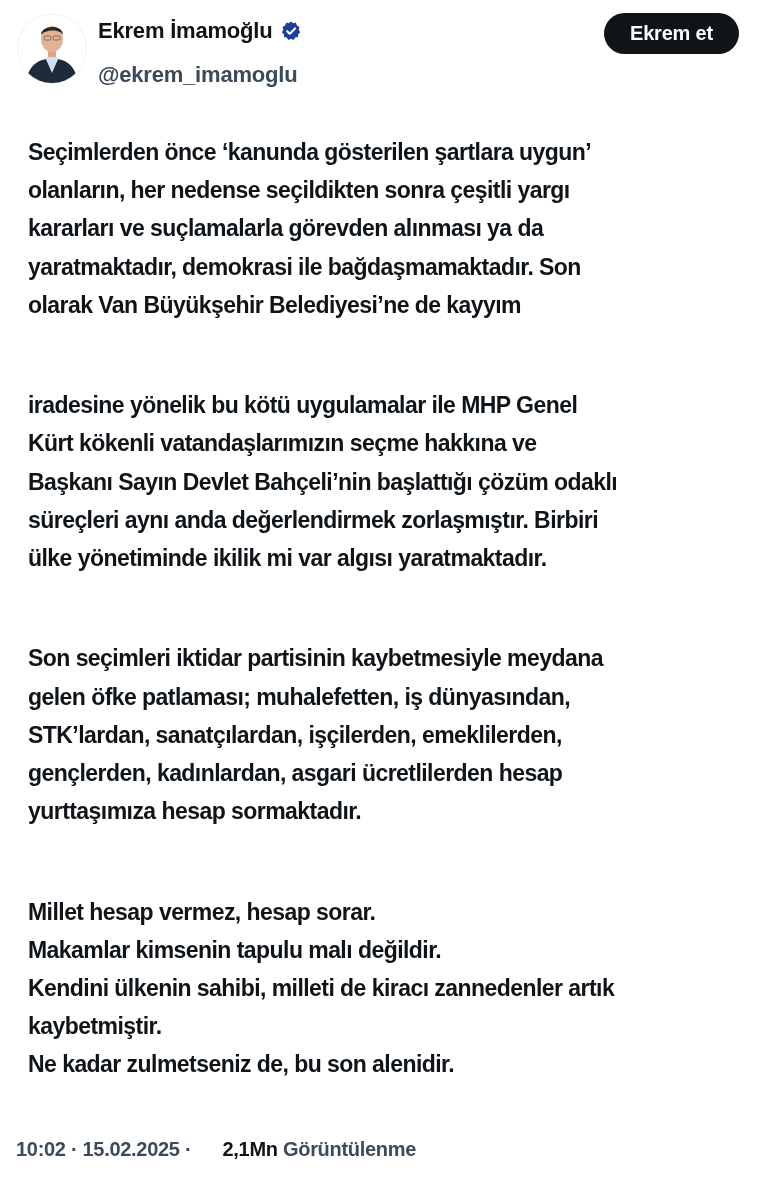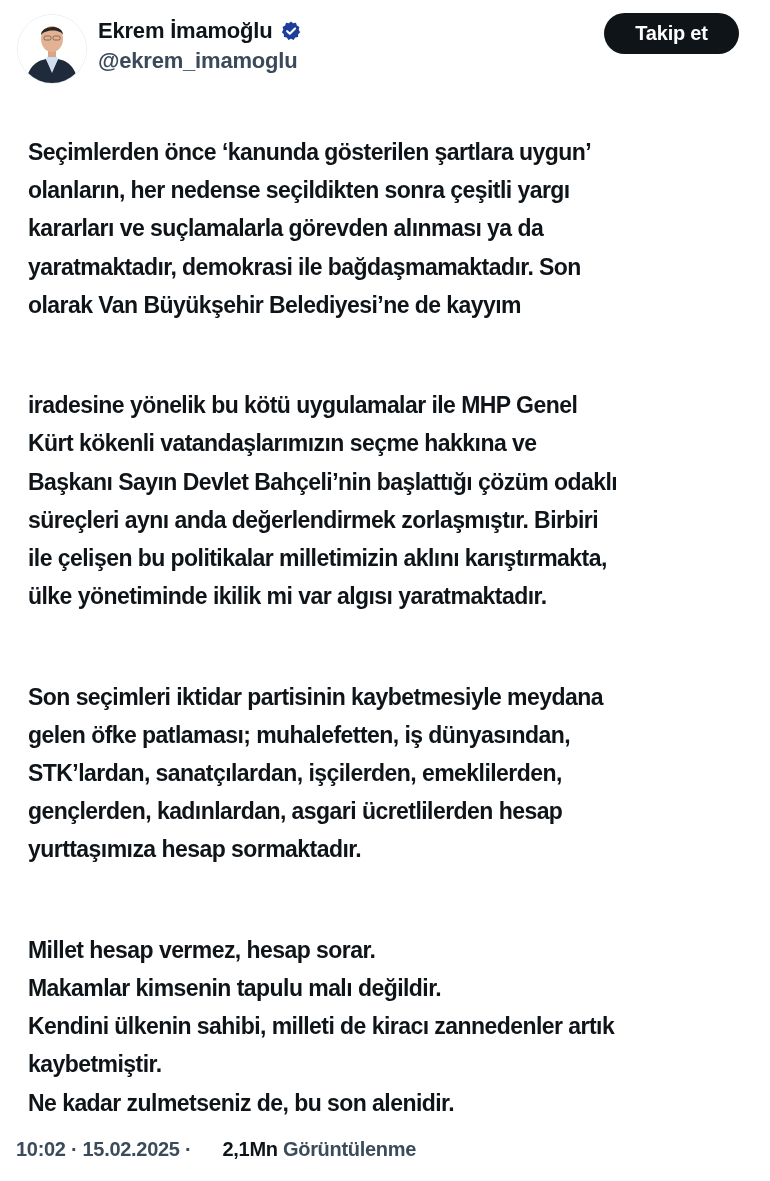--- a/index.html
+++ b/index.html
@@ -49,21 +49,21 @@
       letter-spacing: -0.2px;
       color: #0f1419;
     }
     .verified {
       margin-left: 8px;
       width: 22px;
       height: 22px;
       display: inline-block;
     }
     .handle {
-      margin-top: 2px;
+      margin-top: 16px;
       font-size: 22px;
       font-weight: 700;
       color: #3a4a5a;
       letter-spacing: -0.2px;
     }
     .follow-btn {
       position: absolute;
       left: 604px;
       top: 13px;
       width: 135px;
@@ -145,38 +145,37 @@
       <span class="verified">
         <svg width="22" height="22" viewBox="0 0 24 24">
           <path d="M12 1.5 L14.3 3.6 L17.4 3.1 L18.4 6.1 L21.2 7.6 L20.4 10.6 L22 13.3 L19.8 15.5 L19.7 18.6 L16.6 19.1 L14.8 21.7 L12 20.4 L9.2 21.7 L7.4 19.1 L4.3 18.6 L4.2 15.5 L2 13.3 L3.6 10.6 L2.8 7.6 L5.6 6.1 L6.6 3.1 L9.7 3.6 Z" fill="#1d3f9a"></path>
           <path d="M7.8 12.2 L10.7 15 L16.4 9.2" fill="none" stroke="#ffffff" stroke-width="2.3" stroke-linecap="round" stroke-linejoin="round"></path>
         </svg>
       </span>
     </div>
     <div class="handle">@ekrem_imamoglu</div>
   </div>
 
-  <button class="follow-btn">Takip et</button>
+  <button class="follow-btn">Ekrem et</button>
 </div>
 
 <div class="tweet-body">
   <div class="para">
     <span class="line">Seçimlerden önce ‘kanunda gösterilen şartlara uygun’</span>
     <span class="line">olanların, her nedense seçildikten sonra çeşitli yargı</span>
     <span class="line">kararları ve suçlamalarla görevden alınması ya da</span>
     <span class="line">yaratmaktadır, demokrasi ile bağdaşmamaktadır. Son</span>
     <span class="line">olarak Van Büyükşehir Belediyesi’ne de kayyım</span>
   </div>
   <div class="gap"></div>
   <div class="para">
     <span class="line">iradesine yönelik bu kötü uygulamalar ile MHP Genel</span>
     <span class="line">Kürt kökenli vatandaşlarımızın seçme hakkına ve</span>
     <span class="line">Başkanı Sayın Devlet Bahçeli’nin başlattığı çözüm odaklı</span>
     <span class="line">süreçleri aynı anda değerlendirmek zorlaşmıştır. Birbiri</span>
-    <span class="line">ile çelişen bu politikalar milletimizin aklını karıştırmakta,</span>
     <span class="line">ülke yönetiminde ikilik mi var algısı yaratmaktadır.</span>
   </div>
   <div class="gap"></div>
   <div class="para">
     <span class="line">Son seçimleri iktidar partisinin kaybetmesiyle meydana</span>
     <span class="line">gelen öfke patlaması; muhalefetten, iş dünyasından,</span>
     <span class="line">STK’lardan, sanatçılardan, işçilerden, emeklilerden,</span>
     <span class="line">gençlerden, kadınlardan, asgari ücretlilerden hesap</span>
     <span class="line">yurttaşımıza hesap sormaktadır.</span>
   </div>

